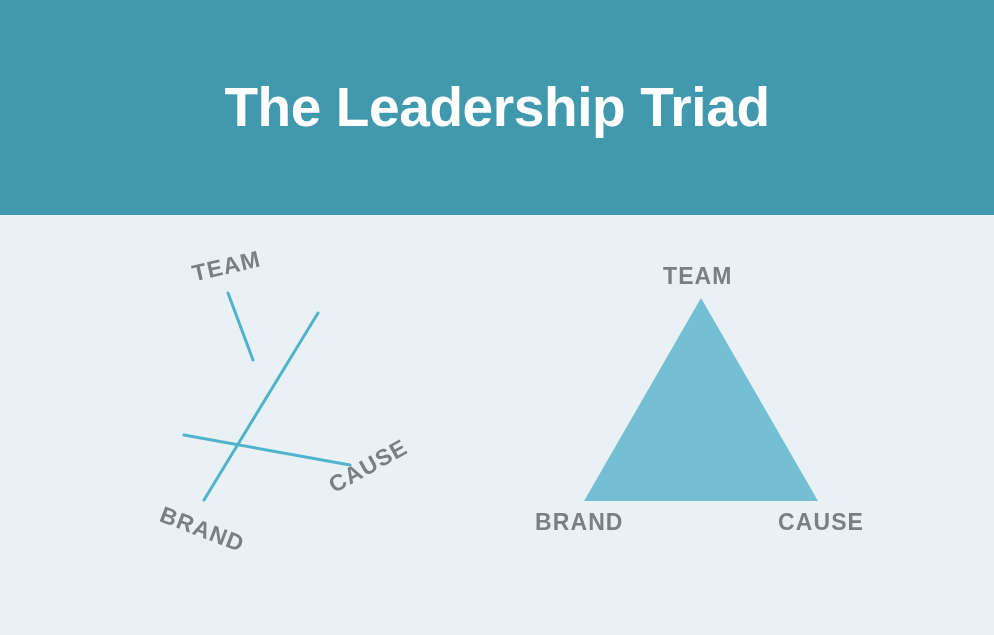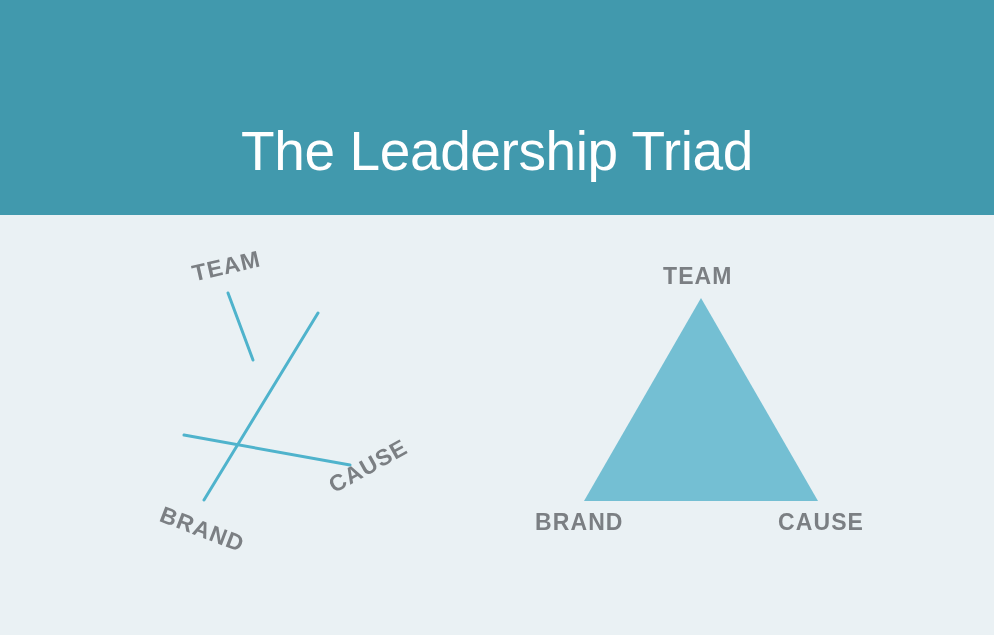--- a/index.html
+++ b/index.html
@@ -34,26 +34,25 @@
     position: absolute;
     left: 0;
     top: 0;
     width: 994px;
     height: 215px;
     display: flex;
     align-items: center;
     justify-content: center;
     color: #ffffff;
     font-size: 55px;
-    font-weight: normal;
+    font-weight: bold;
     letter-spacing: -0.4px;
     line-height: 1;
     white-space: nowrap;
     user-select: none;
-    margin-top: 44px;
   }
 
   
   .diagram-area {
     position: absolute;
     left: 0;
     top: 215px;
     width: 994px;
     height: 420px;
   }

